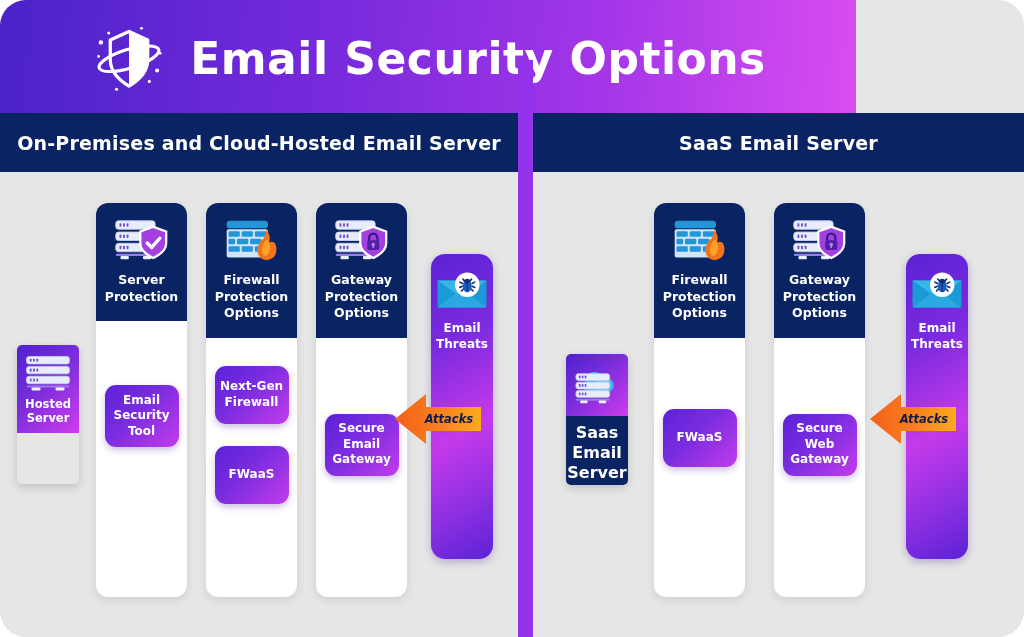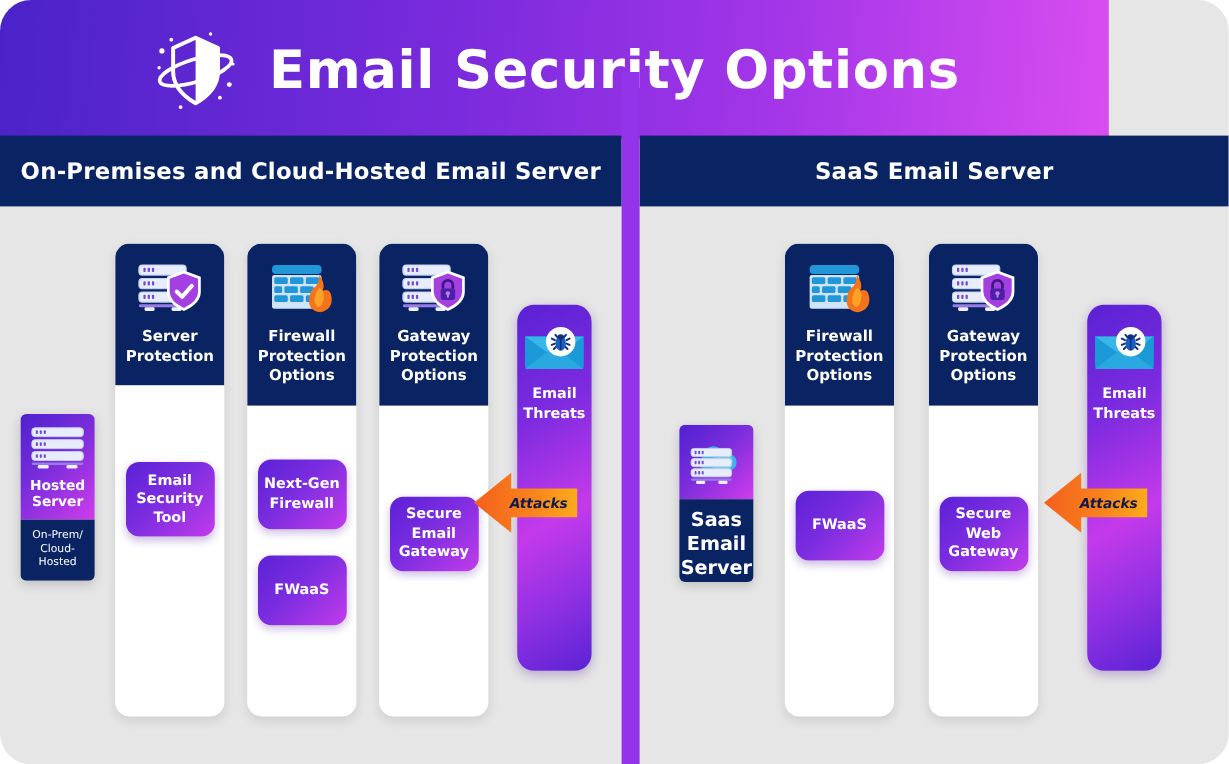--- a/index.html
+++ b/index.html
@@ -18,21 +18,21 @@
     height: 637px;
     background: #e6e6e6;
     border-radius: 26px;
     overflow: hidden;
   }
 
   
   #header {
     position: absolute;
     left: 0; top: 0;
-    width: 924px; height: 116px;
+    width: 856px; height: 116px;
     background: linear-gradient(95deg, #4a23c8 0%, #7b2bdd 42%, #a336e8 70%, #d94df0 100%);
     display: flex;
     align-items: center;
     justify-content: center;
     gap: 22px;
   }
   #header-title {
     color: #ffffff;
     font-size: 44px;
     font-weight: bold;
@@ -274,24 +274,20 @@
             </g>
             <rect x="4" y="38" width="52" height="2.6" rx="1.3" fill="#9a7ce8"></rect>
             <rect x="10" y="40.5" width="11" height="3.6" rx="1.4" fill="#eef1fb"></rect>
             <rect x="39" y="40.5" width="11" height="3.6" rx="1.4" fill="#eef1fb"></rect>
           </g>
         </svg>
       </span>
       <span class="server-card-top-label">Hosted
 Server</span>
     </div>
-    <div class="server-card-bottom">
-      <span class="server-card-bottom-label">On-Prem/
-Cloud-Hosted</span>
-    </div>
   </div>
 
   <div class="column" style="left:96px; top:203px; width:91px; height:394px;">
     <div class="column-head">
       <span>
         <svg class="icon-svg" viewBox="0 0 64 50" width="60" height="47">
           <rect x="4" y="4" width="42" height="9" rx="3" fill="#e8edfb" stroke="#c3cdf0" stroke-width="1"></rect>
           <rect x="4" y="16" width="42" height="9" rx="3" fill="#e8edfb" stroke="#c3cdf0" stroke-width="1"></rect>
           <rect x="4" y="28" width="42" height="9" rx="3" fill="#e8edfb" stroke="#c3cdf0" stroke-width="1"></rect>
           <g fill="#6f4bd8">
@@ -341,21 +337,21 @@
               <rect x="35" y="31" width="12" height="6" rx="1.4"></rect>
           </g>
           <path d="M47 13 Q53 21 50 27 Q57 24 58 33 Q59 44 48 46 Q37 45 38 34 Q39 26 44 23 Q47 19 47 13 Z" fill="#f4731b"></path>
           <path d="M47.5 24 Q51.5 27 51 33 Q50.6 40 46 41.5 Q42 39 43 33 Q44 27.5 47.5 24 Z" fill="#fba327"></path>
         </svg>
       </span>
       <span class="column-head-title">Firewall
 Protection
 Options</span>
     </div>
-    <div class="column-body" style="padding-top:45px; gap:22px;">
+    <div class="column-body" style="padding-top:28px; gap:22px;">
       <div class="pill pill-h58">Next-Gen
 Firewall</div>
       <div class="pill pill-h58">FWaaS</div>
     </div>
   </div>
 
   <div class="column" style="left:316px; top:203px; width:91px; height:394px;">
     <div class="column-head">
       <span>
         <svg class="icon-svg" viewBox="0 0 64 50" width="60" height="47">

